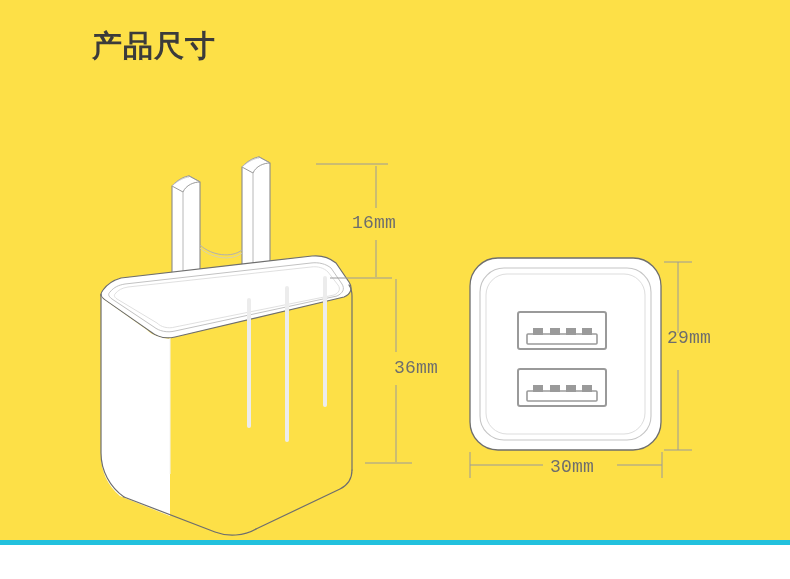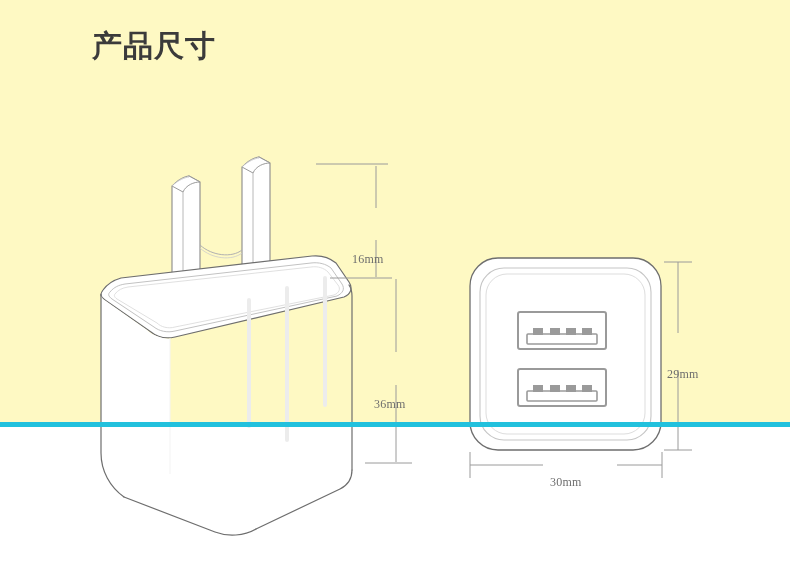--- a/index.html
+++ b/index.html
@@ -10,22 +10,22 @@
     width: 790px;
     height: 579px;
     background: #ffffff;
     font-family: "Liberation Sans", sans-serif;
     overflow: hidden;
     position: relative;
   }
   #page {
     position: relative;
     width: 790px;
-    height: 427px;
-    background: #fef9c3;
+    height: 545px;
+    background: #fde047;
   }
   .page-title {
     position: absolute;
     left: 92px;
     top: 26px;
     font-size: 30px;
     font-weight: bold;
     letter-spacing: 1px;
     color: #3b3b3b;
     font-family: "DejaVu Sans", "Liberation Sans", sans-serif;
@@ -33,31 +33,30 @@
   }
   .diagram {
     position: absolute;
     left: 0;
     top: 0;
     width: 790px;
     height: 579px;
   }
   .dim-label {
     position: absolute;
-    font-size: 12px;
+    font-size: 18px;
     color: #6d6d6d;
-    font-family: Liberation Serif, serif;
+    font-family: Liberation Mono, monospace;
     white-space: nowrap;
     letter-spacing: 0.2px;
-    margin-top: 39px;
   }
   #dim-16 { left: 352px; top: 213px; }
-  #dim-36 { left: 374px; top: 358px; }
+  #dim-36 { left: 394px; top: 358px; }
   #dim-29 { left: 667px; top: 328px; }
-  #dim-30 { left: 550px; top: 436px; text-align: center; }
+  #dim-30 { left: 550px; top: 457px; text-align: center; }
   .bottom-bar {
     position: absolute;
     left: 0;
     bottom: 0;
     width: 790px;
     height: 5px;
     background: #22c1dd;
   }
 </style>
 </head>

